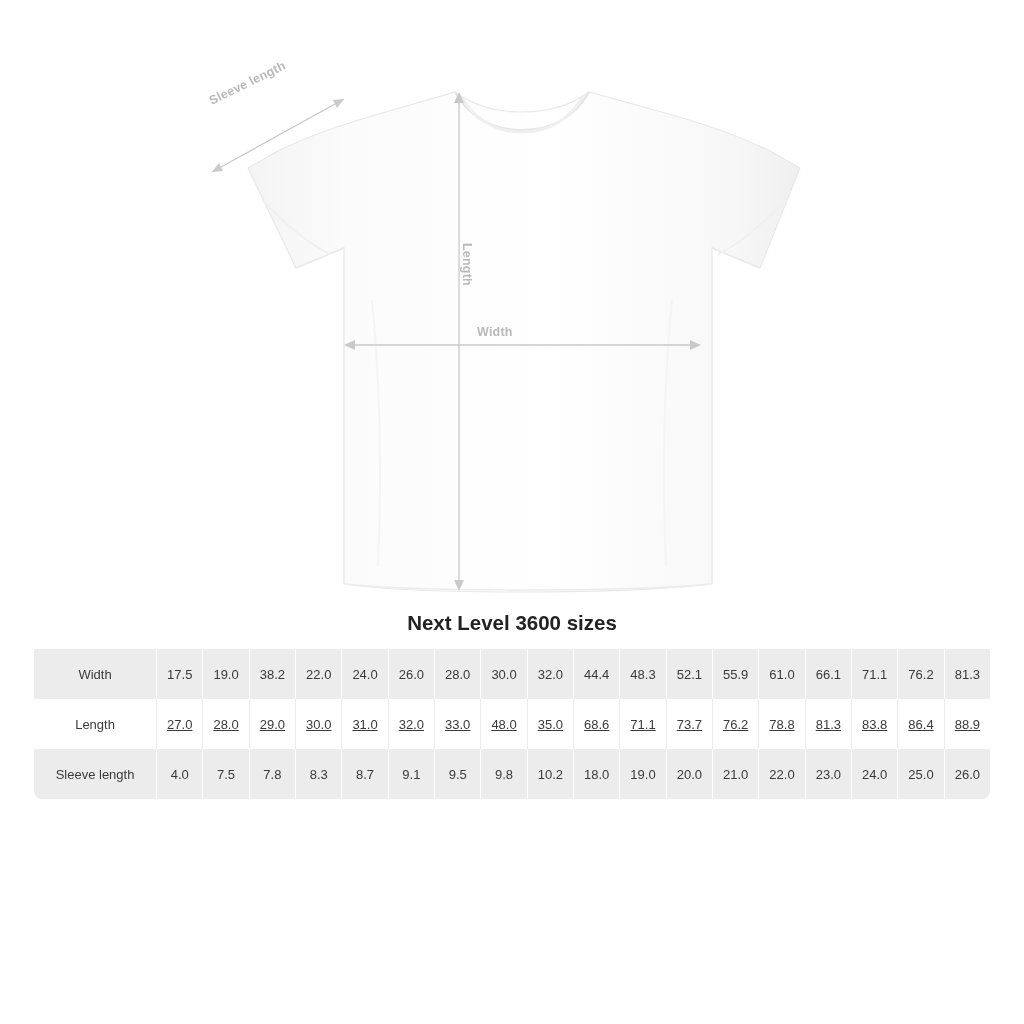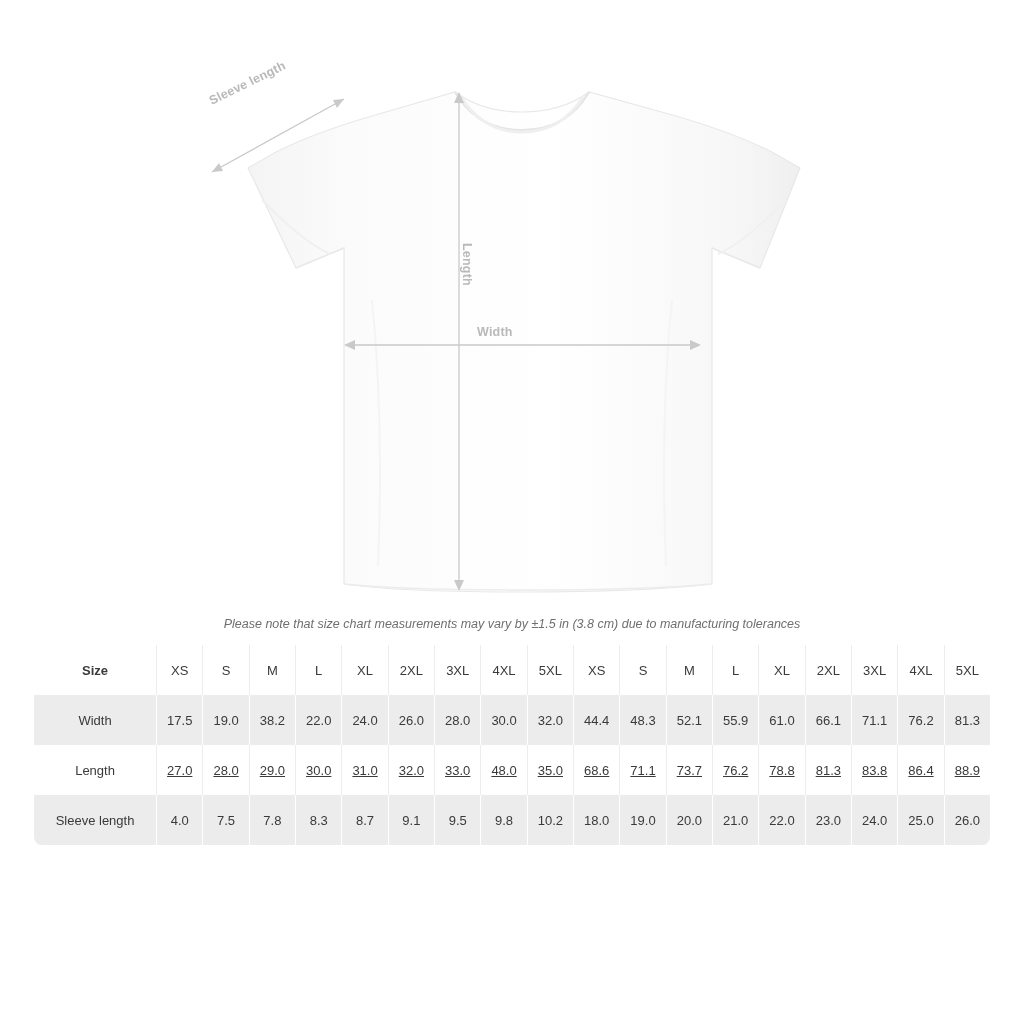--- a/index.html
+++ b/index.html
@@ -234,21 +234,21 @@
       <path d="M701,345 l -11,-5 l 0,10 z" fill="#c9c9c9" stroke="none"></path>
     </g>
   </svg>
 
   <div class="dim-label label-sleeve">Sleeve length</div>
   <div class="dim-label label-length">Length</div>
   <div class="dim-label label-width">Width</div>
 </div>
 
 <div class="title-block">
-  <div class="chart-note">Please note that size chart measurements may vary by ±1.5 in (3.8 cm) due to manufacturing tolerances</div>
+  <h1 class="chart-title">Next Level 3600 sizes</h1>
 </div>
 
 <div class="table-wrap">
   <table class="size-table">
     <colgroup>
       <col style="width:122px">
       <col style="width:46.3px">
         <col style="width:46.3px">
         <col style="width:46.3px">
       <col style="width:46.3px">
@@ -263,41 +263,20 @@
       <col style="width:46.3px">
         <col style="width:46.3px">
         <col style="width:46.3px">
       <col style="width:46.3px">
         <col style="width:46.3px">
         <col style="width:46.3px">
     </colgroup>
     <tbody>
 
 
-      <tr class="size-row">
-        <td class="rowhead">Size</td>
-        <td class="sep">XS</td>
-        <td class="sep">S</td>
-        <td class="sep">M</td>
-        <td class="sep">L</td>
-        <td class="sep">XL</td>
-        <td class="sep">2XL</td>
-        <td class="sep">3XL</td>
-        <td class="sep">4XL</td>
-        <td class="sep">5XL</td>
-        <td class="sep">XS</td>
-        <td class="sep">S</td>
-        <td class="sep">M</td>
-        <td class="sep">L</td>
-        <td class="sep">XL</td>
-        <td class="sep">2XL</td>
-        <td class="sep">3XL</td>
-        <td class="sep">4XL</td>
-        <td class="sep">5XL</td>
-      </tr>
 
       <tr class="data-row shaded">
         <td class="rowhead firstcell">Width</td>
         <td class="sep">17.5</td>
         <td class="sep">19.0</td>
         <td class="sep">38.2</td>
         <td class="sep">22.0</td>
         <td class="sep">24.0</td>
         <td class="sep">26.0</td>
         <td class="sep">28.0</td>

